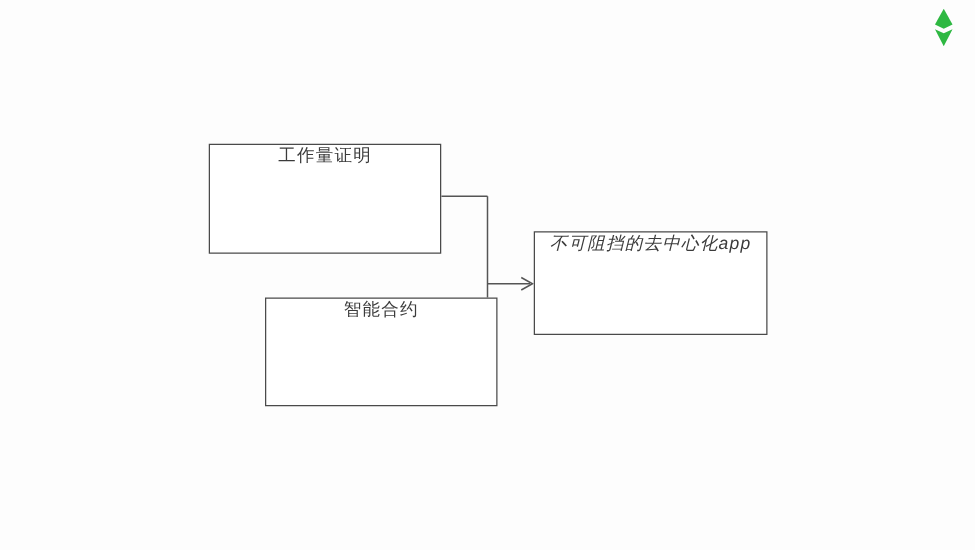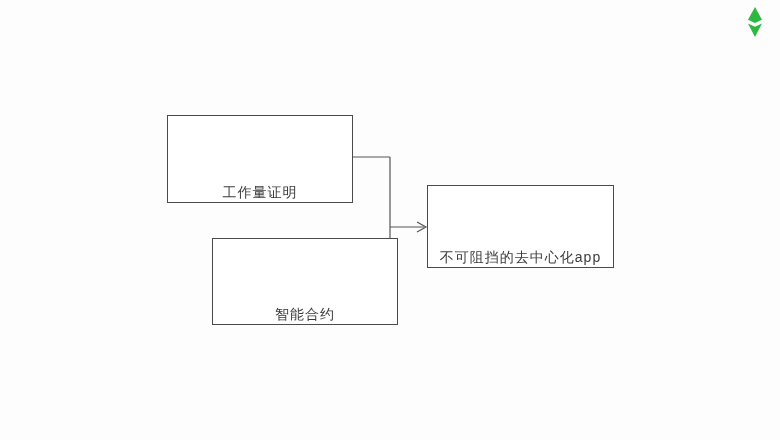--- a/index.html
+++ b/index.html
@@ -26,21 +26,21 @@
     width: 780px;
     height: 440px;
     pointer-events: none;
   }
   .node {
     position: absolute;
     background: #ffffff;
     border: 1px solid #4a4a4a;
     box-sizing: border-box;
     display: flex;
-    align-items: flex-end;
+    align-items: flex-start;
     justify-content: center;
     color: #3b3b3b;
     font-size: 14px;
     letter-spacing: 1px;
   }
   .node-pow {
     left: 167px;
     top: 115px;
     width: 186px;
     height: 88px;
@@ -50,20 +50,21 @@
     top: 238px;
     width: 186px;
     height: 87px;
     margin-left: 45px;
   }
   .node-dapp {
     left: 427px;
     top: 185px;
     width: 187px;
     height: 83px;
+    font-style: italic;
   }
   .logo {
     position: absolute;
     left: 744px;
     top: 7px;
     width: 22px;
     height: 30px;
   }
   .logo svg {
     width: 100%;

